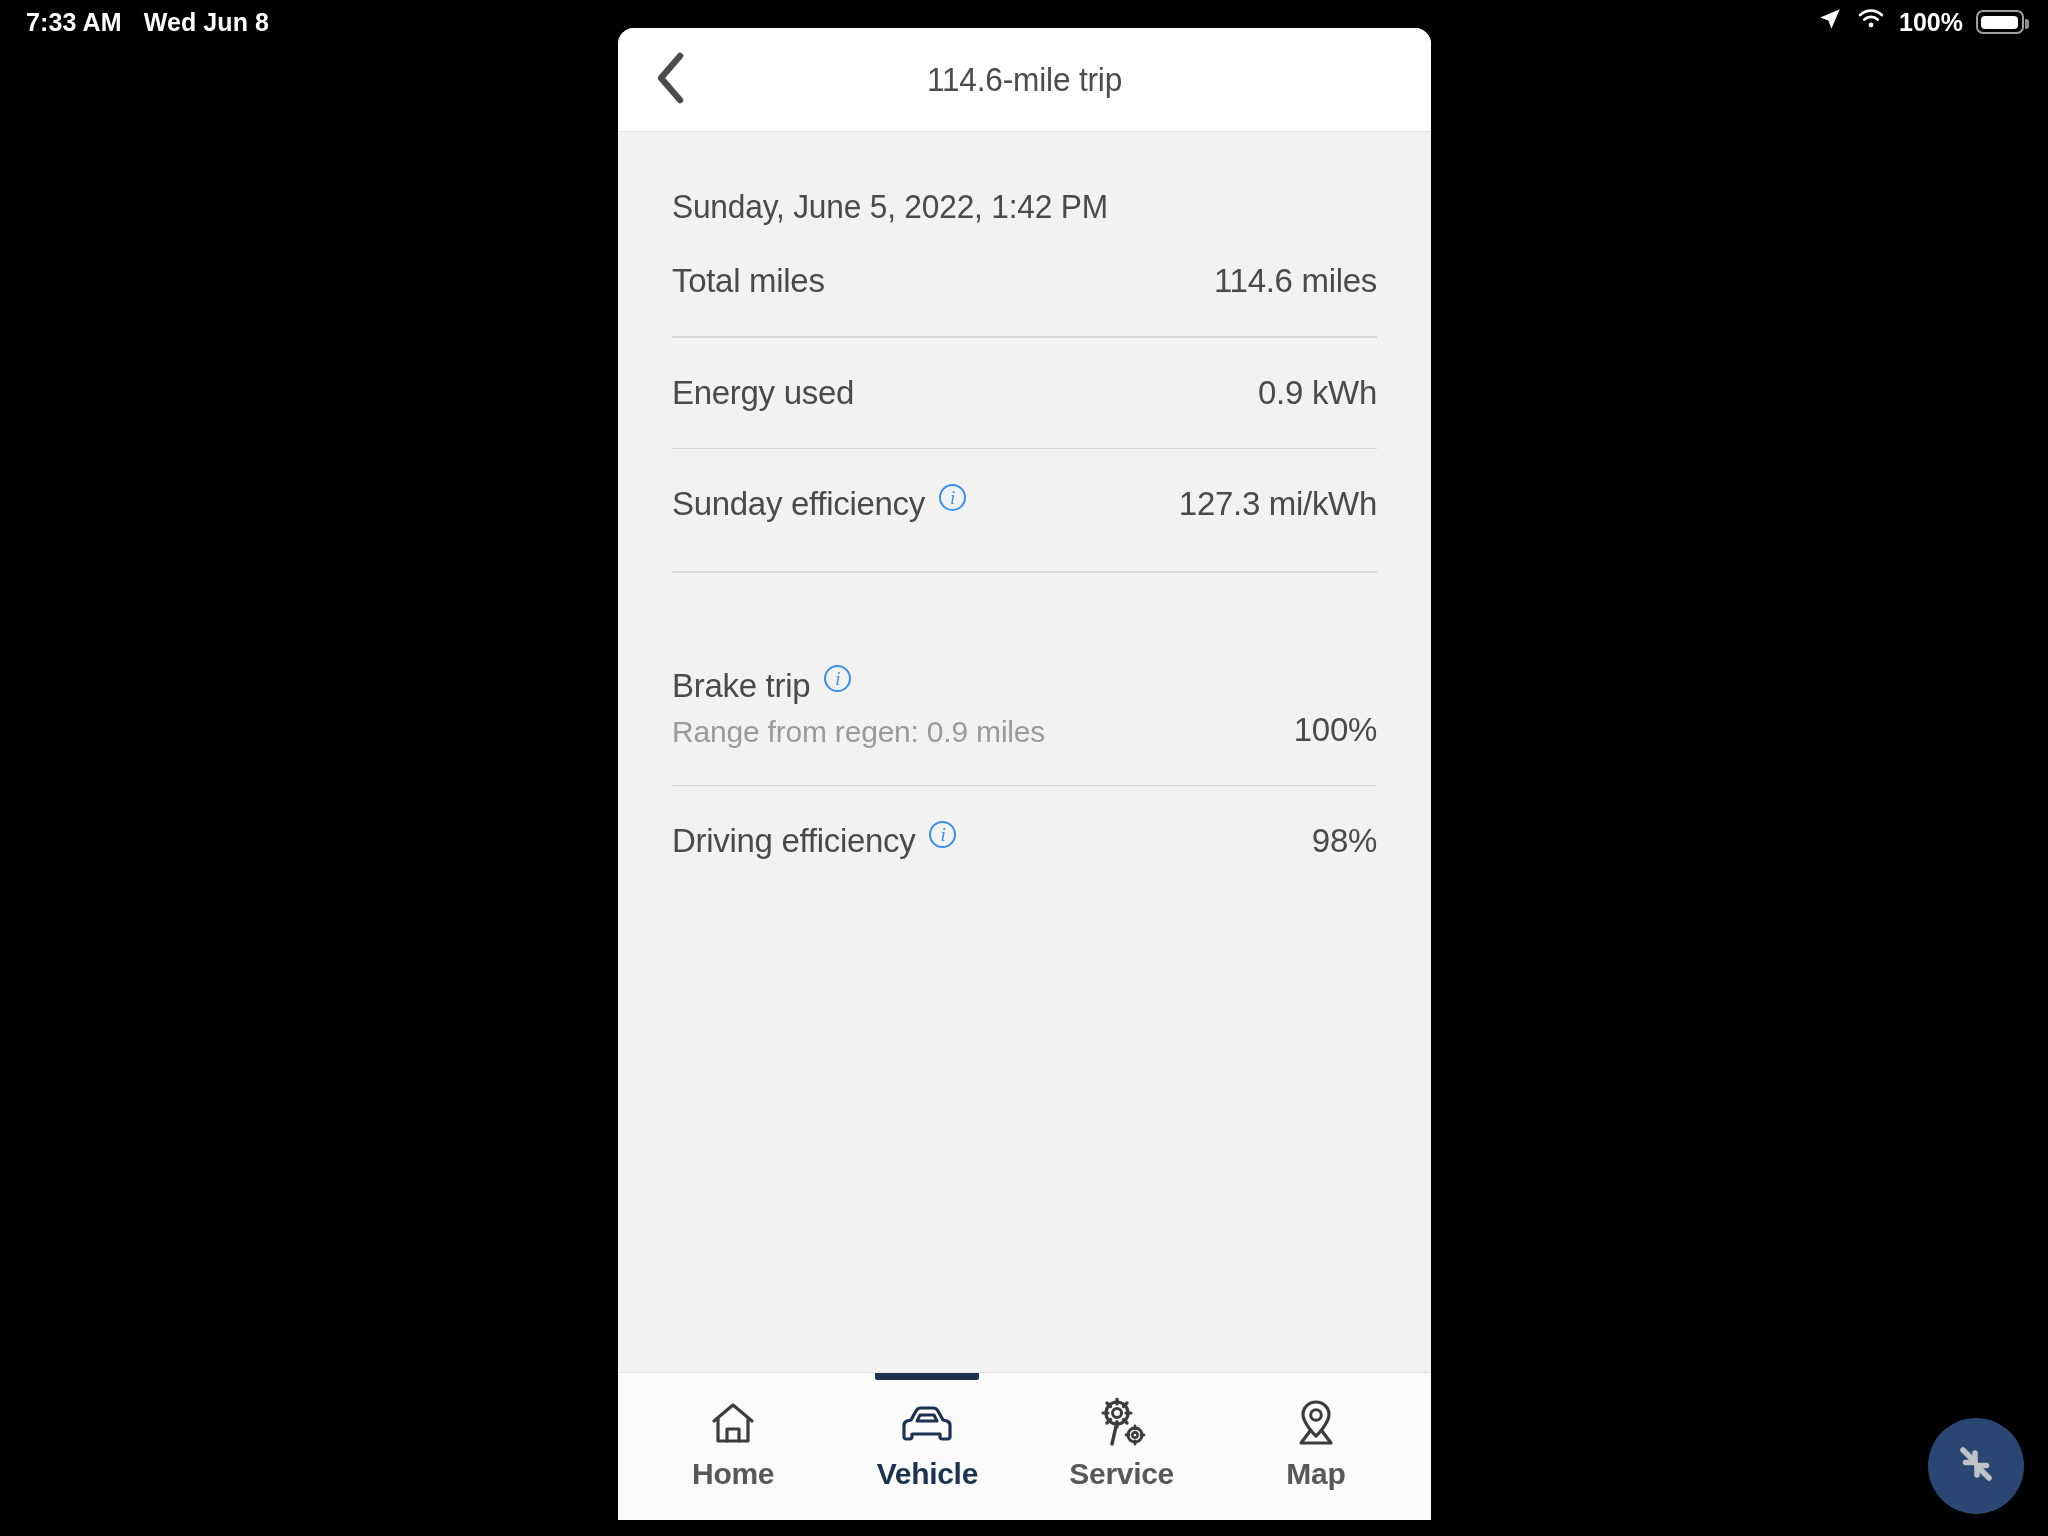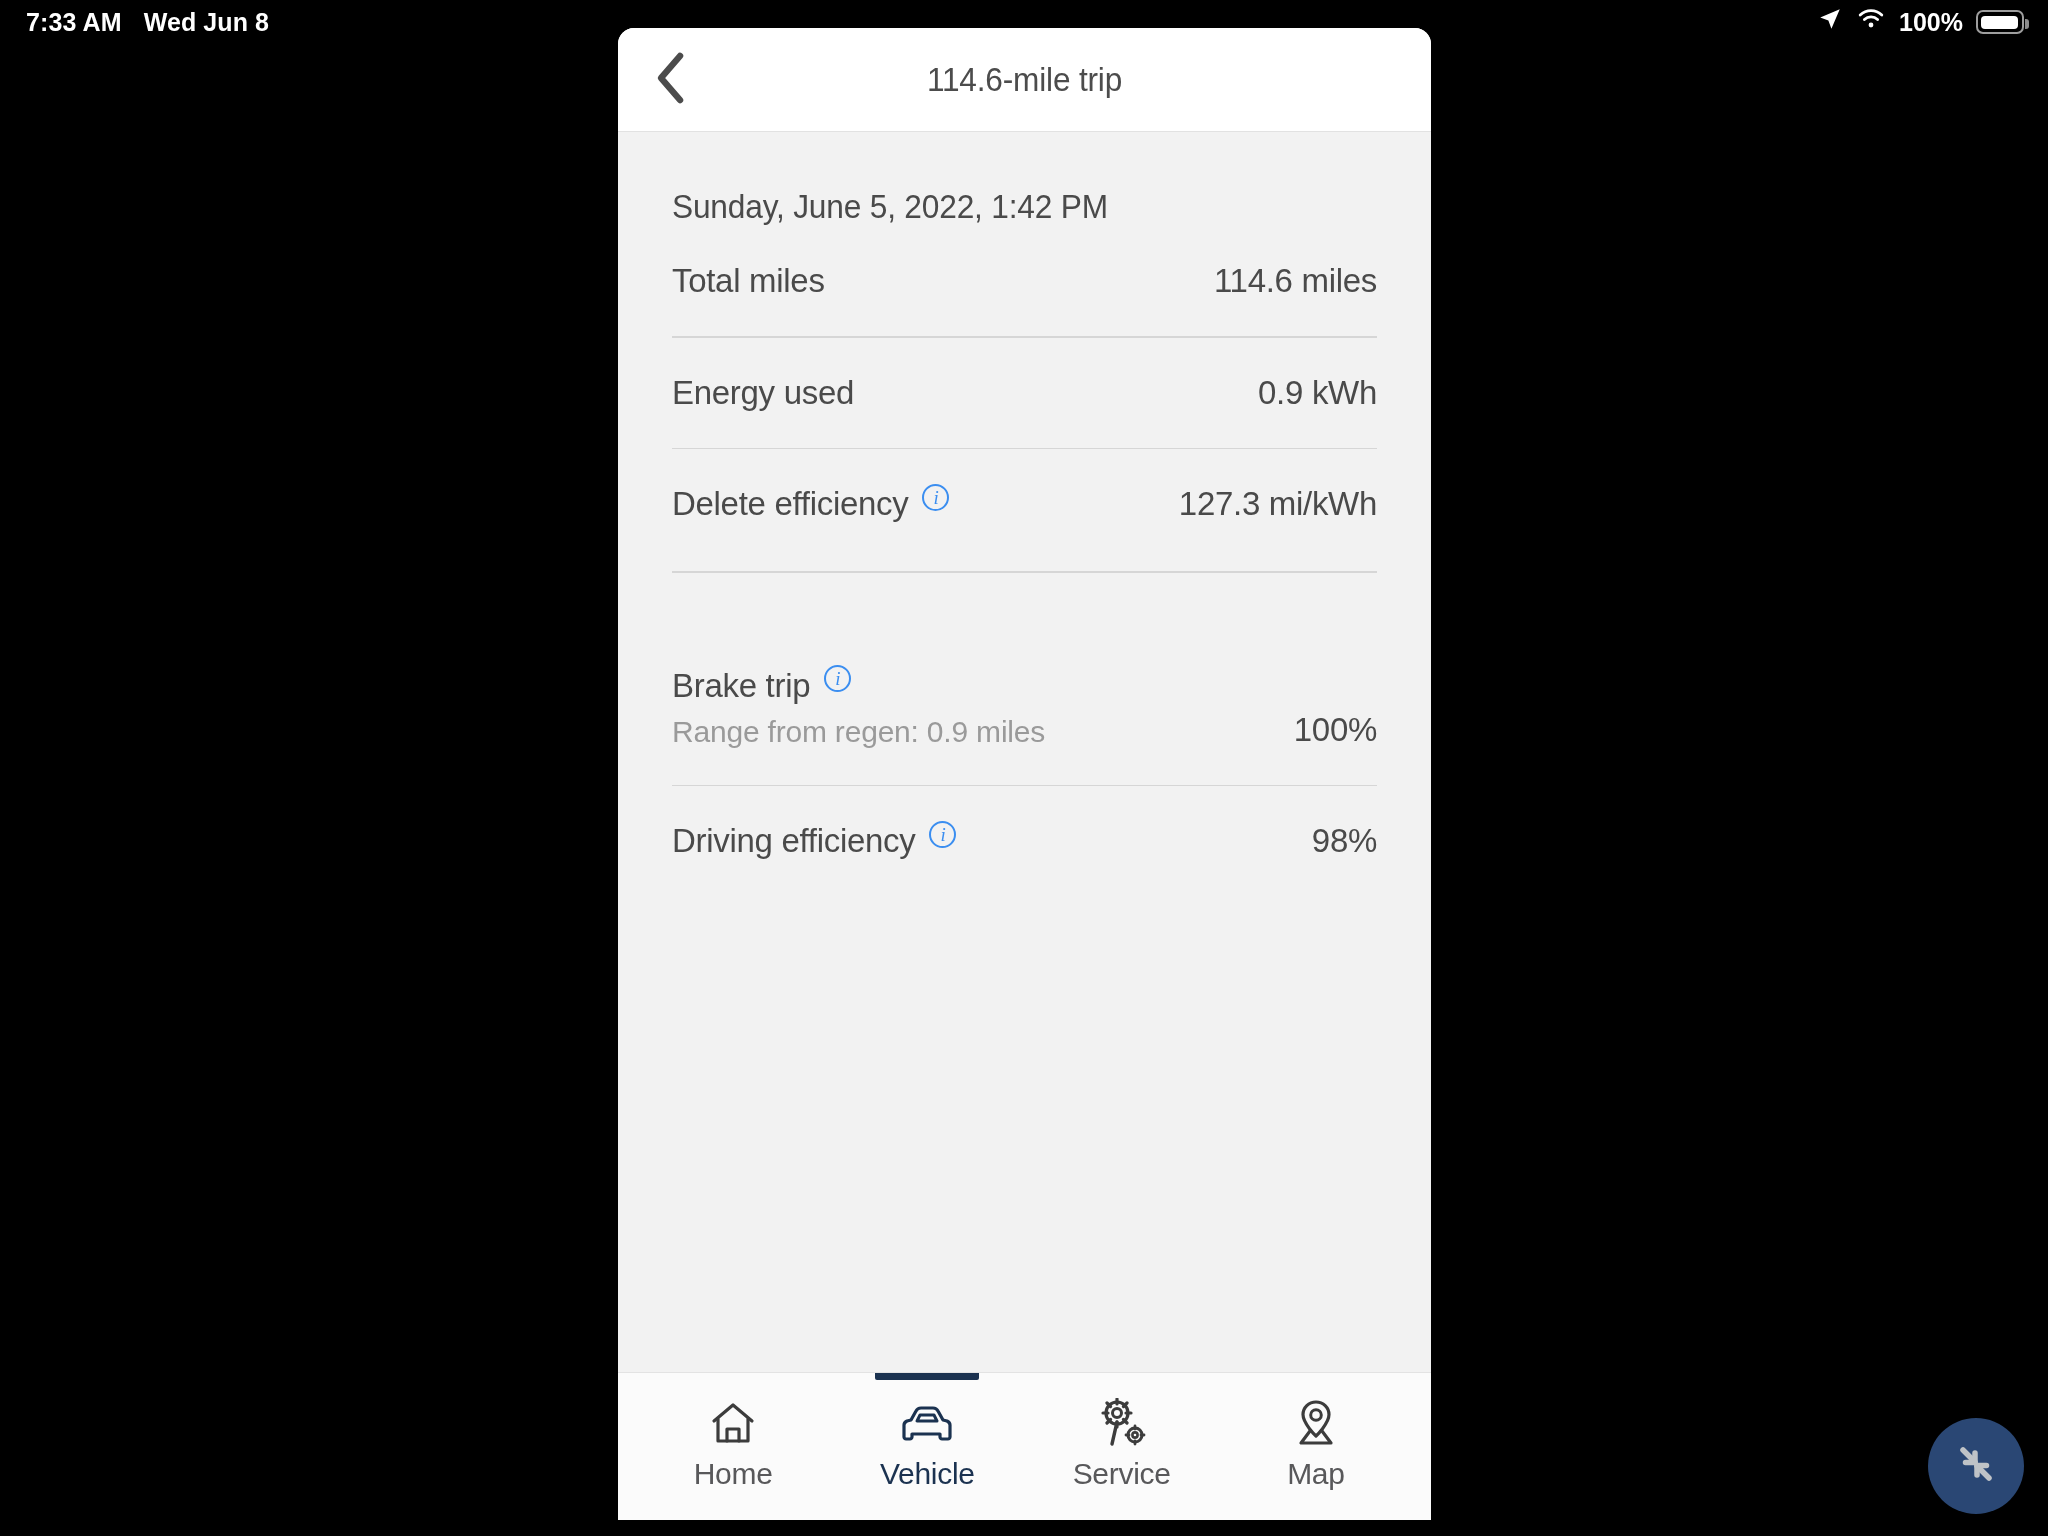--- a/index.html
+++ b/index.html
@@ -238,21 +238,21 @@
   }
   .tab-icon {
     height: 56px;
     display: flex;
     align-items: center;
     justify-content: center;
   }
   .tab-label {
     margin-top: 6px;
     font-size: 30px;
-    font-weight: normal;
+    font-weight: bold;
     color: #58585a;
     letter-spacing: -0.3px;
     text-align: right;
   }
   .tab.active .tab-label { color: #1b3250; }
 
   
   .fab {
     position: absolute;
     right: 24px;
@@ -324,21 +324,21 @@
       <div class="row">
         <div class="row-label">
           <span>Energy used</span>
         </div>
         <div class="row-value">0.9 kWh</div>
       </div>
       <div class="divider"></div>
 
       <div class="row">
         <div class="row-label">
-          <span>Delete efficiency</span>
+          <span>Sunday efficiency</span>
           <span class="info-icon">i</span>
         </div>
         <div class="row-value">127.3 mi/kWh</div>
       </div>
       <div class="divider tall"></div>
 
       <div class="spacer-gap"></div>
 
       <div class="row">
         <div>

